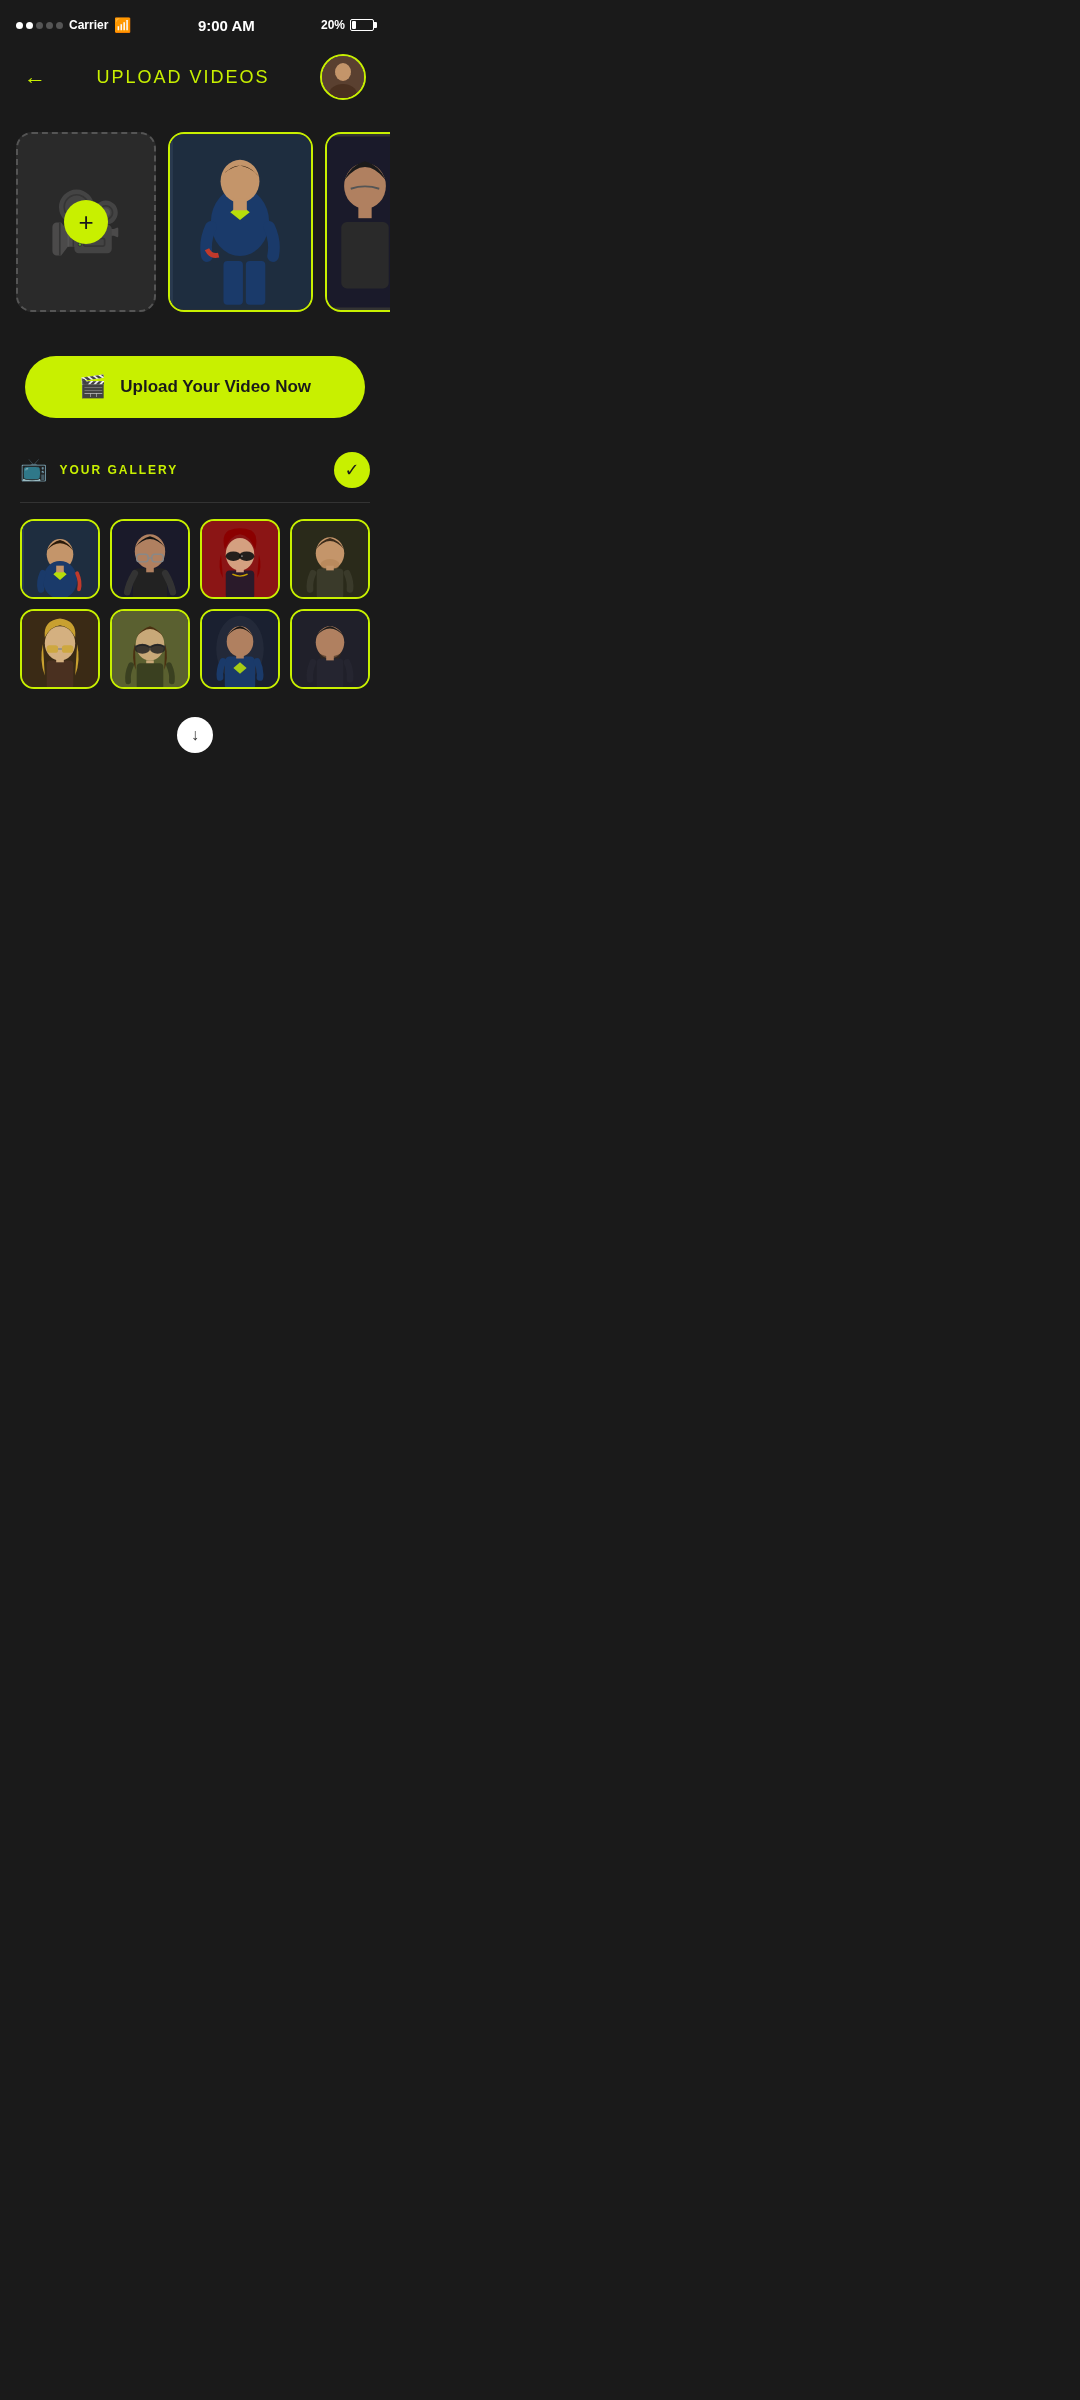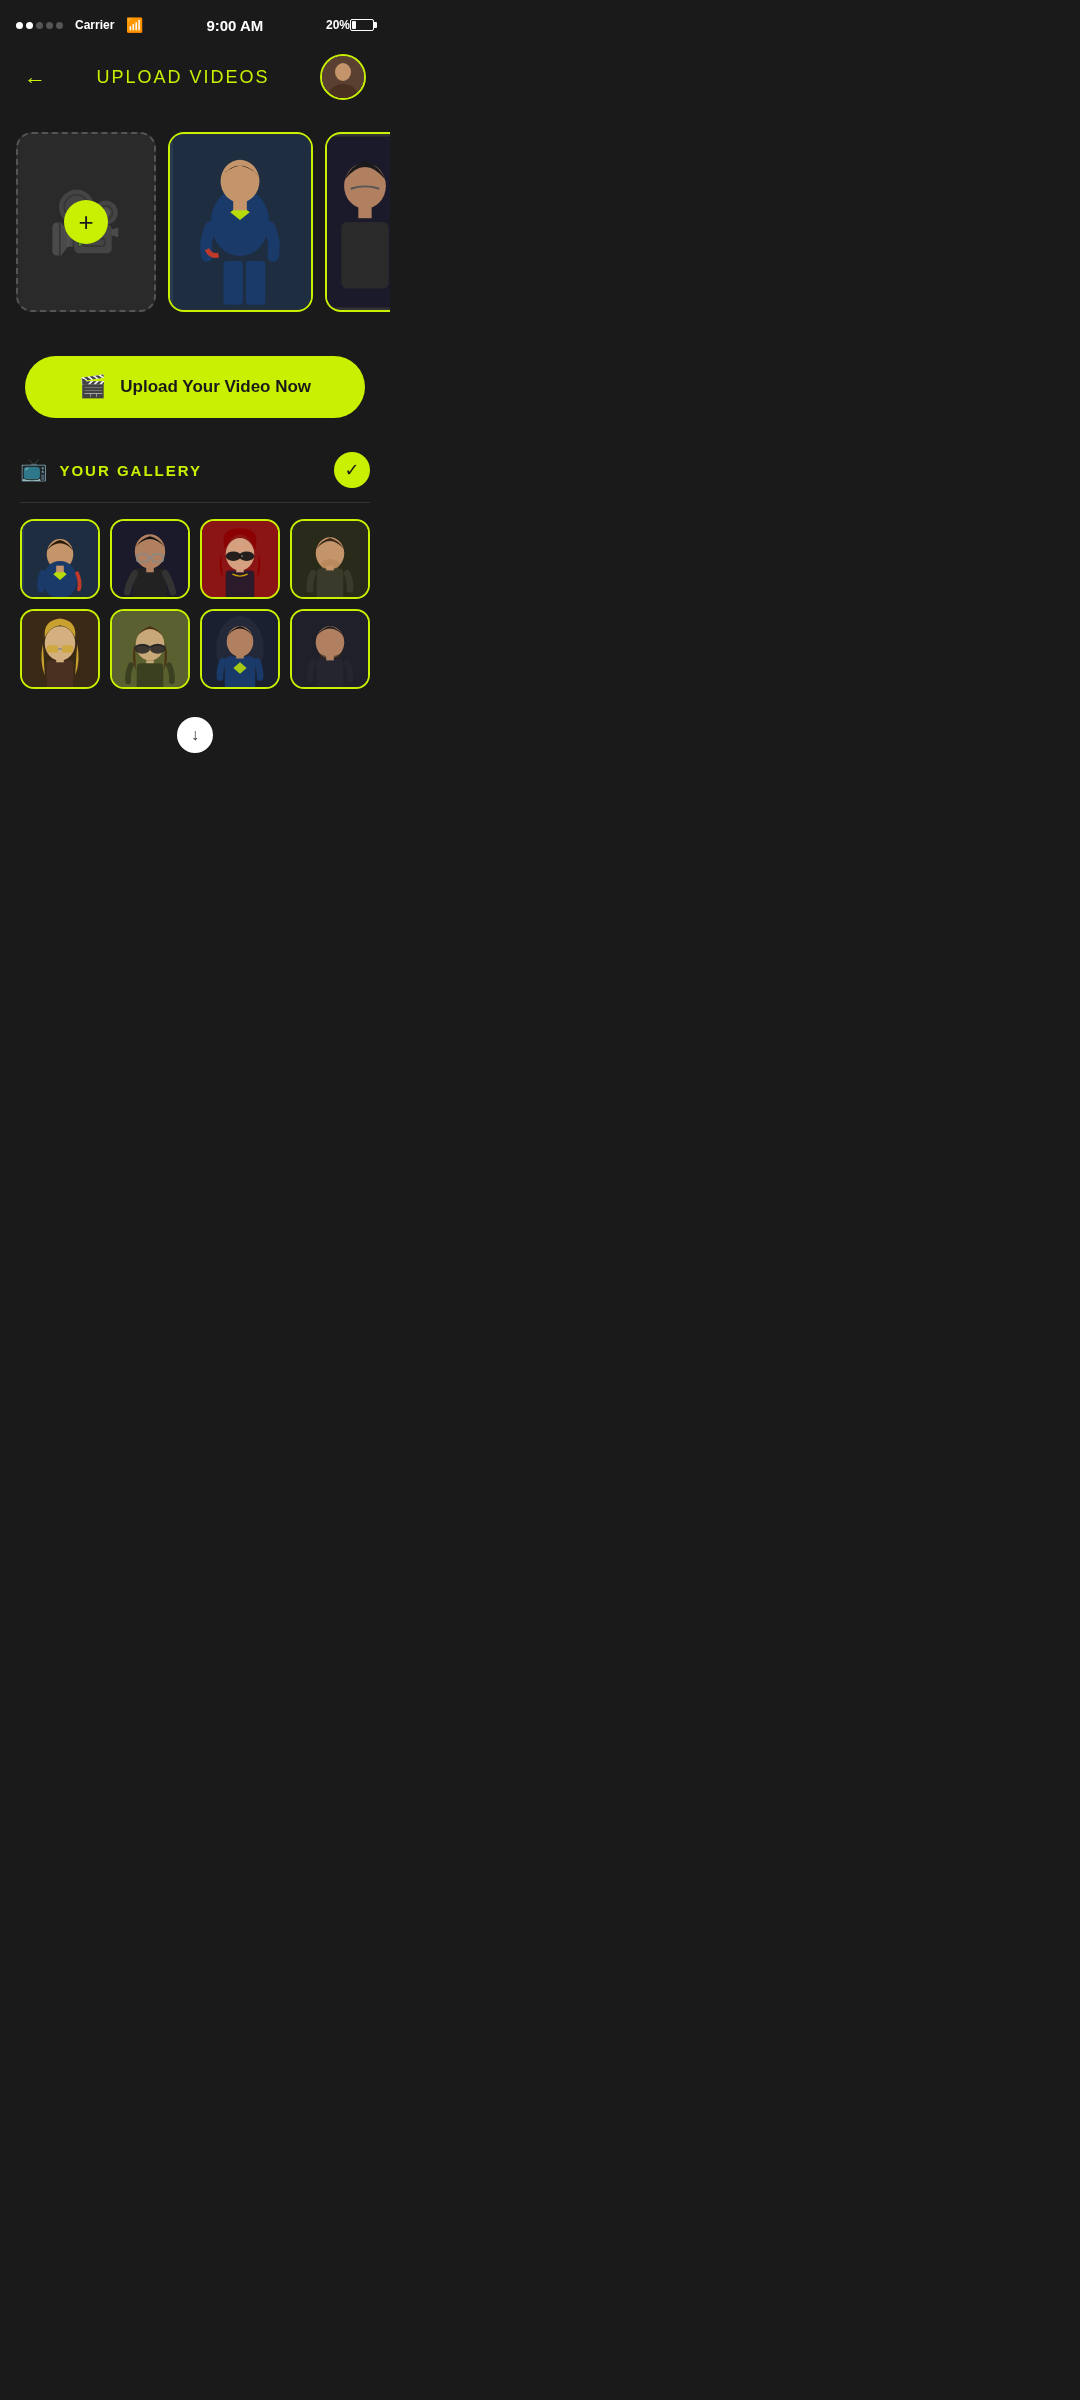--- a/index.html
+++ b/index.html
@@ -18,35 +18,35 @@
     .status-bar {
       display: flex;
       justify-content: space-between;
       align-items: center;
       padding: 10px 16px 4px;
       height: 44px;
     }
     .status-left {
       display: flex;
       align-items: center;
-      gap: 12px;
+      gap: 6px;
       font-size: 12px;
       font-weight: 600;
       color: #fff;
     }
     .signal-dots {
       display: flex; gap: 3px;
     }
     .dot { width: 7px; height: 7px; border-radius: 50%; }
     .dot.filled { background: #fff; }
     .dot.empty { background: #555; }
     .wifi-icon { font-size: 14px; }
     .status-center { font-size: 15px; font-weight: 600; color: #fff; }
     .status-right {
-      display: flex; align-items: center; 
+      display: flex; align-items: center; gap: 5px;
       font-size: 12px; font-weight: 600; color: #fff;
     }
     .battery {
       width: 24px; height: 12px;
       border: 1.5px solid #fff;
       border-radius: 2px;
       position: relative;
       display: inline-flex; align-items: center;
     }
     .battery::after {
@@ -189,21 +189,21 @@
     .gallery-header {
       display: flex;
       align-items: center;
       gap: 12px;
       padding-bottom: 14px;
       border-bottom: 1px solid #333;
     }
     .gallery-tv-icon { font-size: 22px; color: #c8f000; }
     .gallery-title {
       color: #c8f000;
-      font-size: 15px;
+      font-size: 12px;
       font-weight: 700;
       letter-spacing: 2px;
       flex: 1;
     }
     .gallery-check {
       width: 36px; height: 36px;
       background: #c8f000;
       border-radius: 50%;
       display: flex; align-items: center; justify-content: center;
       font-size: 18px;

